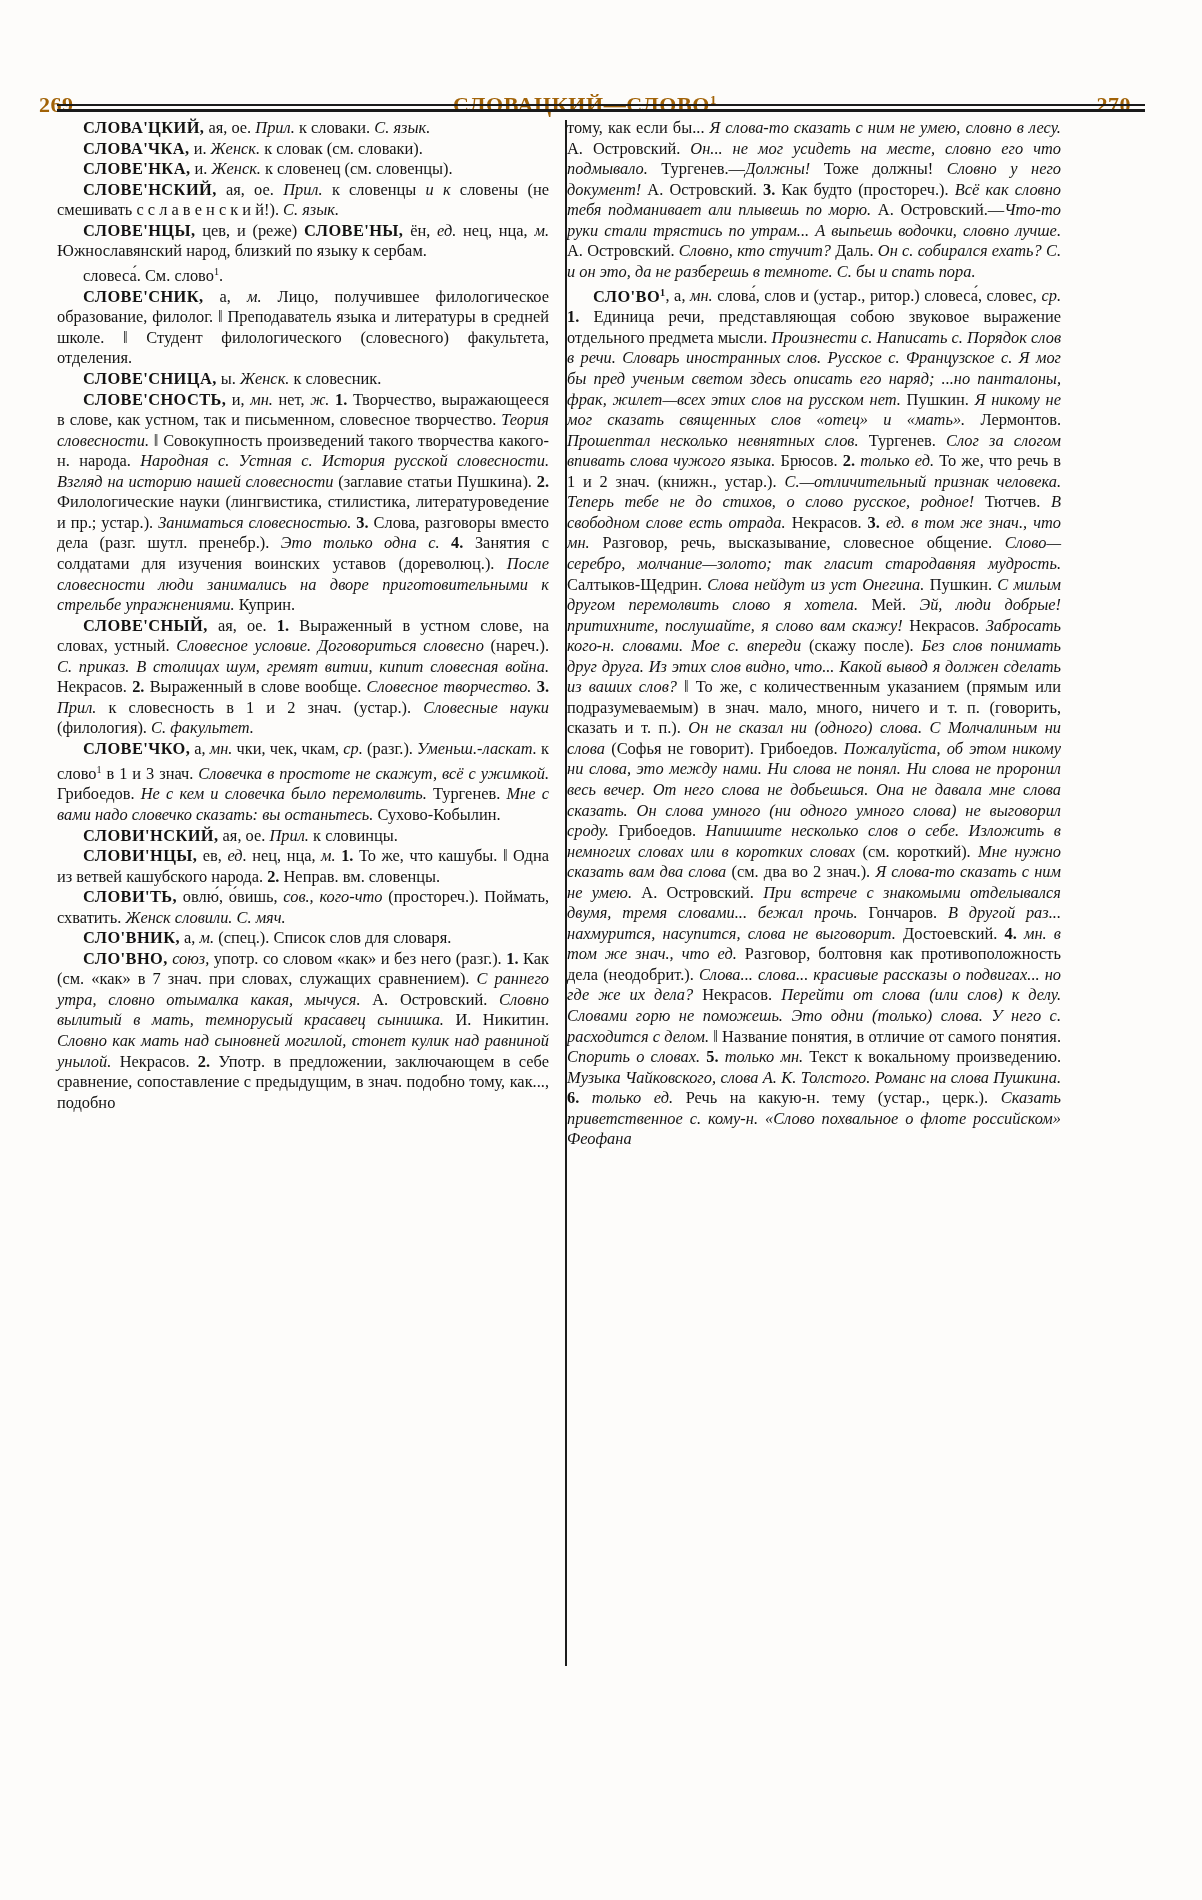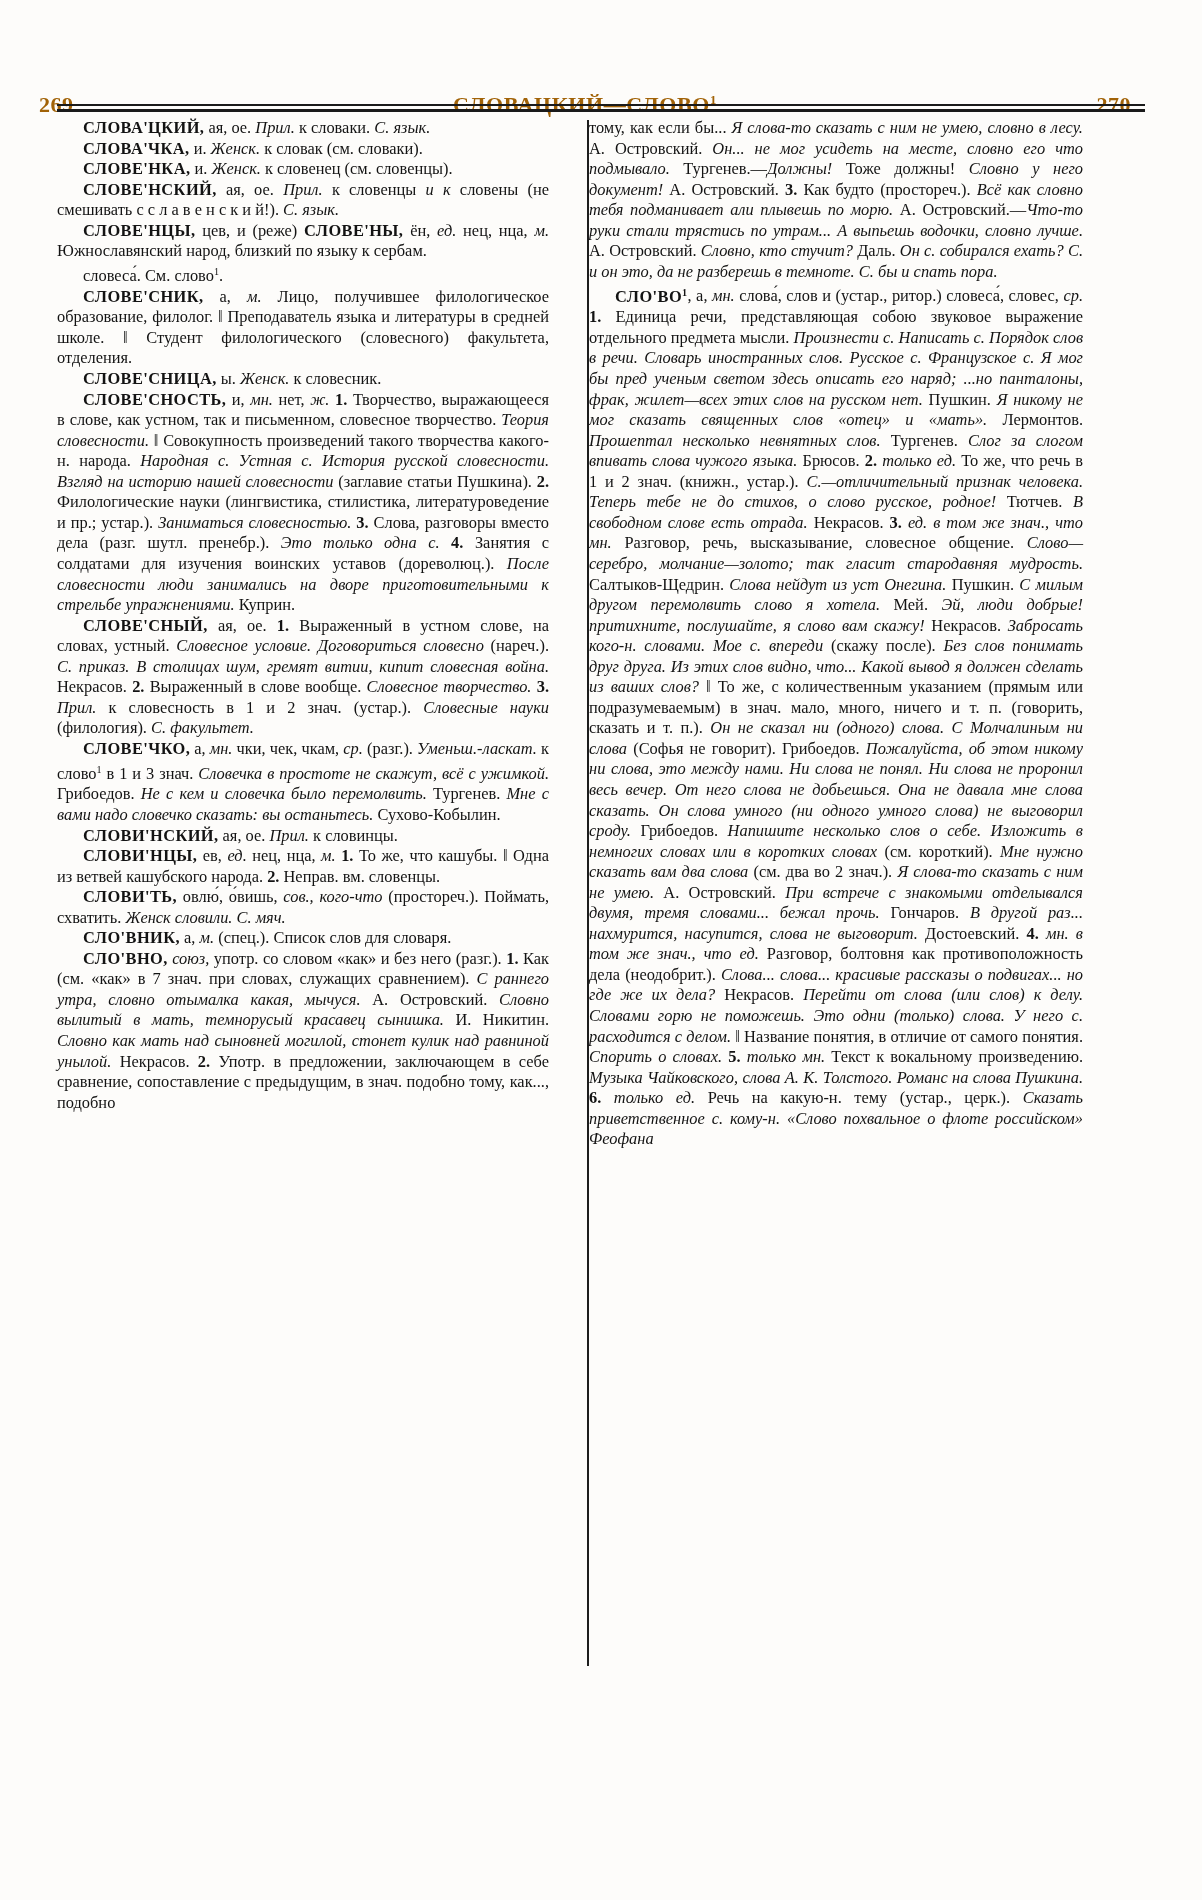--- a/index.html
+++ b/index.html
@@ -69,21 +69,21 @@
   }
   .col {
     width: 492px;
     font-size: 16.4px;
     line-height: 20.55px;
     color: #131313;
     text-align: justify;
     text-justify: inter-word;
     hyphens: manual;
   }
-  .col-left  { padding-right: 38px; }
+  .col-left  { padding-right: 16px; }
   .divider {
     width: 2px;
     background: #1d1d1d;
     margin: 2px 0 310px 0;
     flex: 0 0 2px;
     align-self: stretch;
     height: 1546px;
   }
   .col-right { width: 494px; }
 

